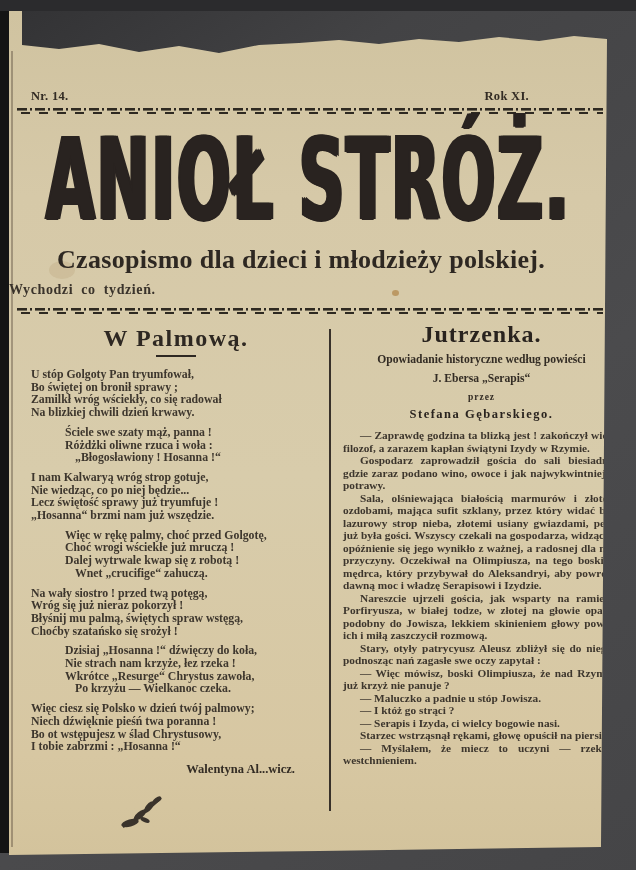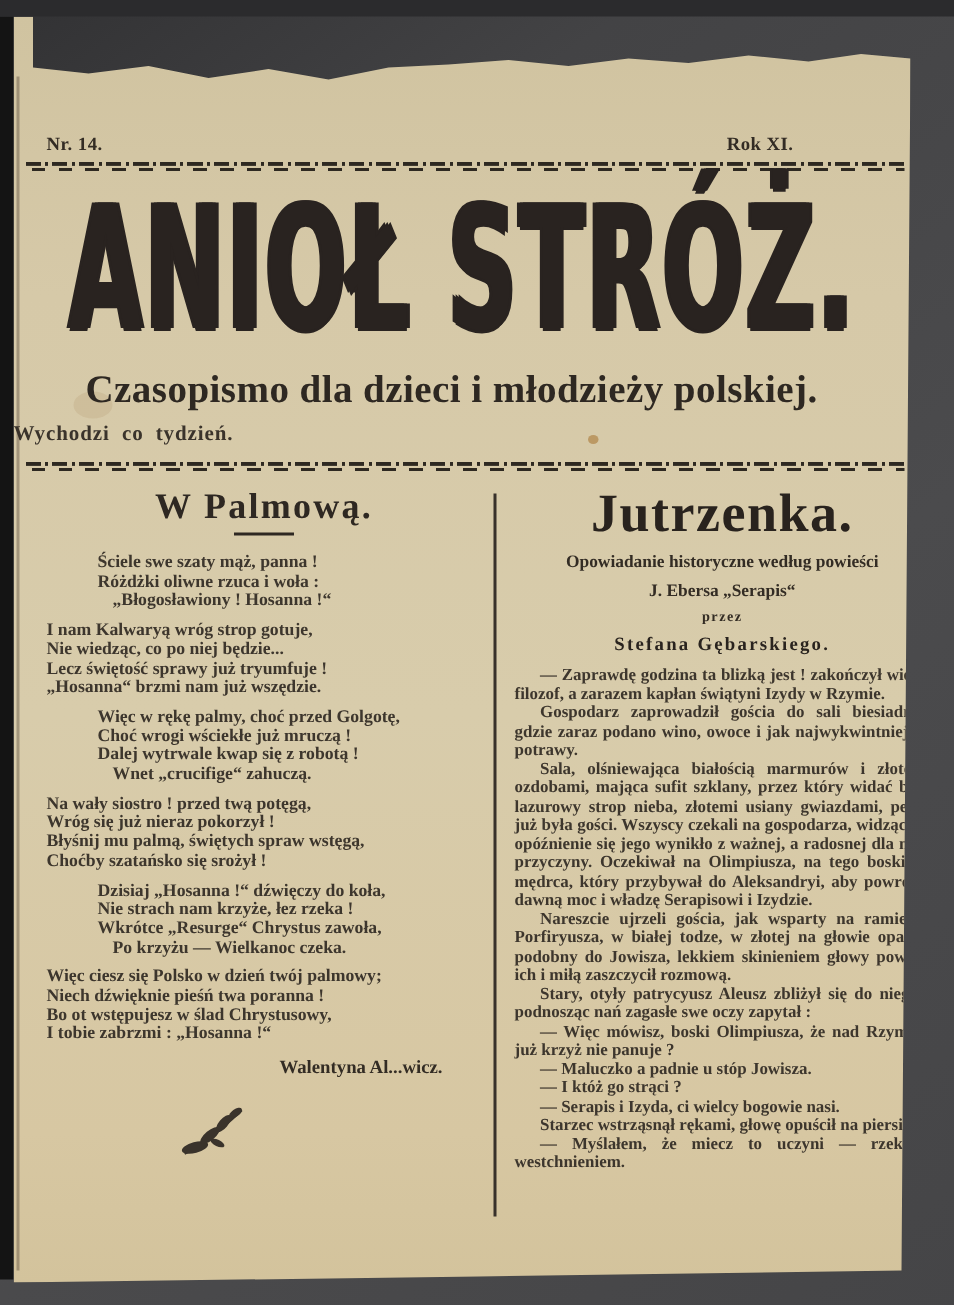--- a/index.html
+++ b/index.html
@@ -39,21 +39,21 @@
 
   .poem-title{text-align:center;font-size:24px;font-weight:bold;color:#2e2822;letter-spacing:1.5px;}
   .title-underline{width:40px;height:2px;background:#2e2822;margin:3px auto 0;}
   .poem{margin-top:11px;font-size:11.8px;line-height:12.7px;font-weight:bold;color:#3d362d;}
   .stanza{margin-bottom:7px;}
   .stanza.ind{margin-left:34px;}
   .stanza.ind .pline:last-child{margin-left:10px;}
   .signature{text-align:right;padding-right:26px;font-size:12.5px;font-weight:bold;margin-top:9px;color:#332c24;}
   .vignette{margin:16px 0 0 86px;}
 
-  .story-title{text-align:center;font-size:36px;font-weight:bold;letter-spacing:1px;color:#29231e;}
+  .story-title{text-align:center;font-size:24px;font-weight:bold;letter-spacing:1px;color:#29231e;}
   .story-sub{text-align:center;font-size:11.6px;font-weight:bold;line-height:13.5px;margin-top:5px;color:#332c24;}
   .story-przez{text-align:center;font-size:9.5px;font-weight:bold;margin-top:7px;letter-spacing:1px;color:#332c24;}
   .story-author{text-align:center;font-size:12.5px;font-weight:bold;letter-spacing:1.5px;margin-top:5px;color:#29231e;}
   .story-ciag{text-align:center;font-size:12px;font-weight:bold;margin-top:14px;color:#29231e;}
   .story-body{margin-top:7px;font-size:11.3px;line-height:12.5px;text-align:justify;font-weight:bold;color:#3d362d;}
   .prose-p{margin:0;text-indent:17px;}
 </style>
 </head>
 <body>
 
@@ -73,20 +73,26 @@
 
     <div class="masthead-title">ANIOŁ STRÓŻ.</div>
     <div class="masthead-sub">Czasopismo dla dzieci i młodzieży polskiej.</div>
     <div class="masthead-freq">Wychodzi co tydzień.</div>
     <div class="rule-fancy mid-rule"></div>
 
     <div class="col-left">
       <div class="poem-title">W Palmową.</div>
       <div class="title-underline"></div>
       <div class="poem">
+          <div class="stanza">
+            <div class="pline">U stóp Golgoty Pan tryumfował,</div>
+            <div class="pline">Bo świętej on bronił sprawy ;</div>
+            <div class="pline">Zamilkł wróg wściekły, co się radował</div>
+            <div class="pline">Na blizkiej chwili dzień krwawy.</div>
+          </div>
           <div class="stanza ind">
             <div class="pline">Ściele swe szaty mąż, panna !</div>
             <div class="pline">Różdżki oliwne rzuca i woła :</div>
             <div class="pline">„Błogosławiony ! Hosanna !“</div>
           </div>
           <div class="stanza">
             <div class="pline">I nam Kalwaryą wróg strop gotuje,</div>
             <div class="pline">Nie wiedząc, co po niej będzie...</div>
             <div class="pline">Lecz świętość sprawy już tryumfuje !</div>
             <div class="pline">„Hosanna“ brzmi nam już wszędzie.</div>

